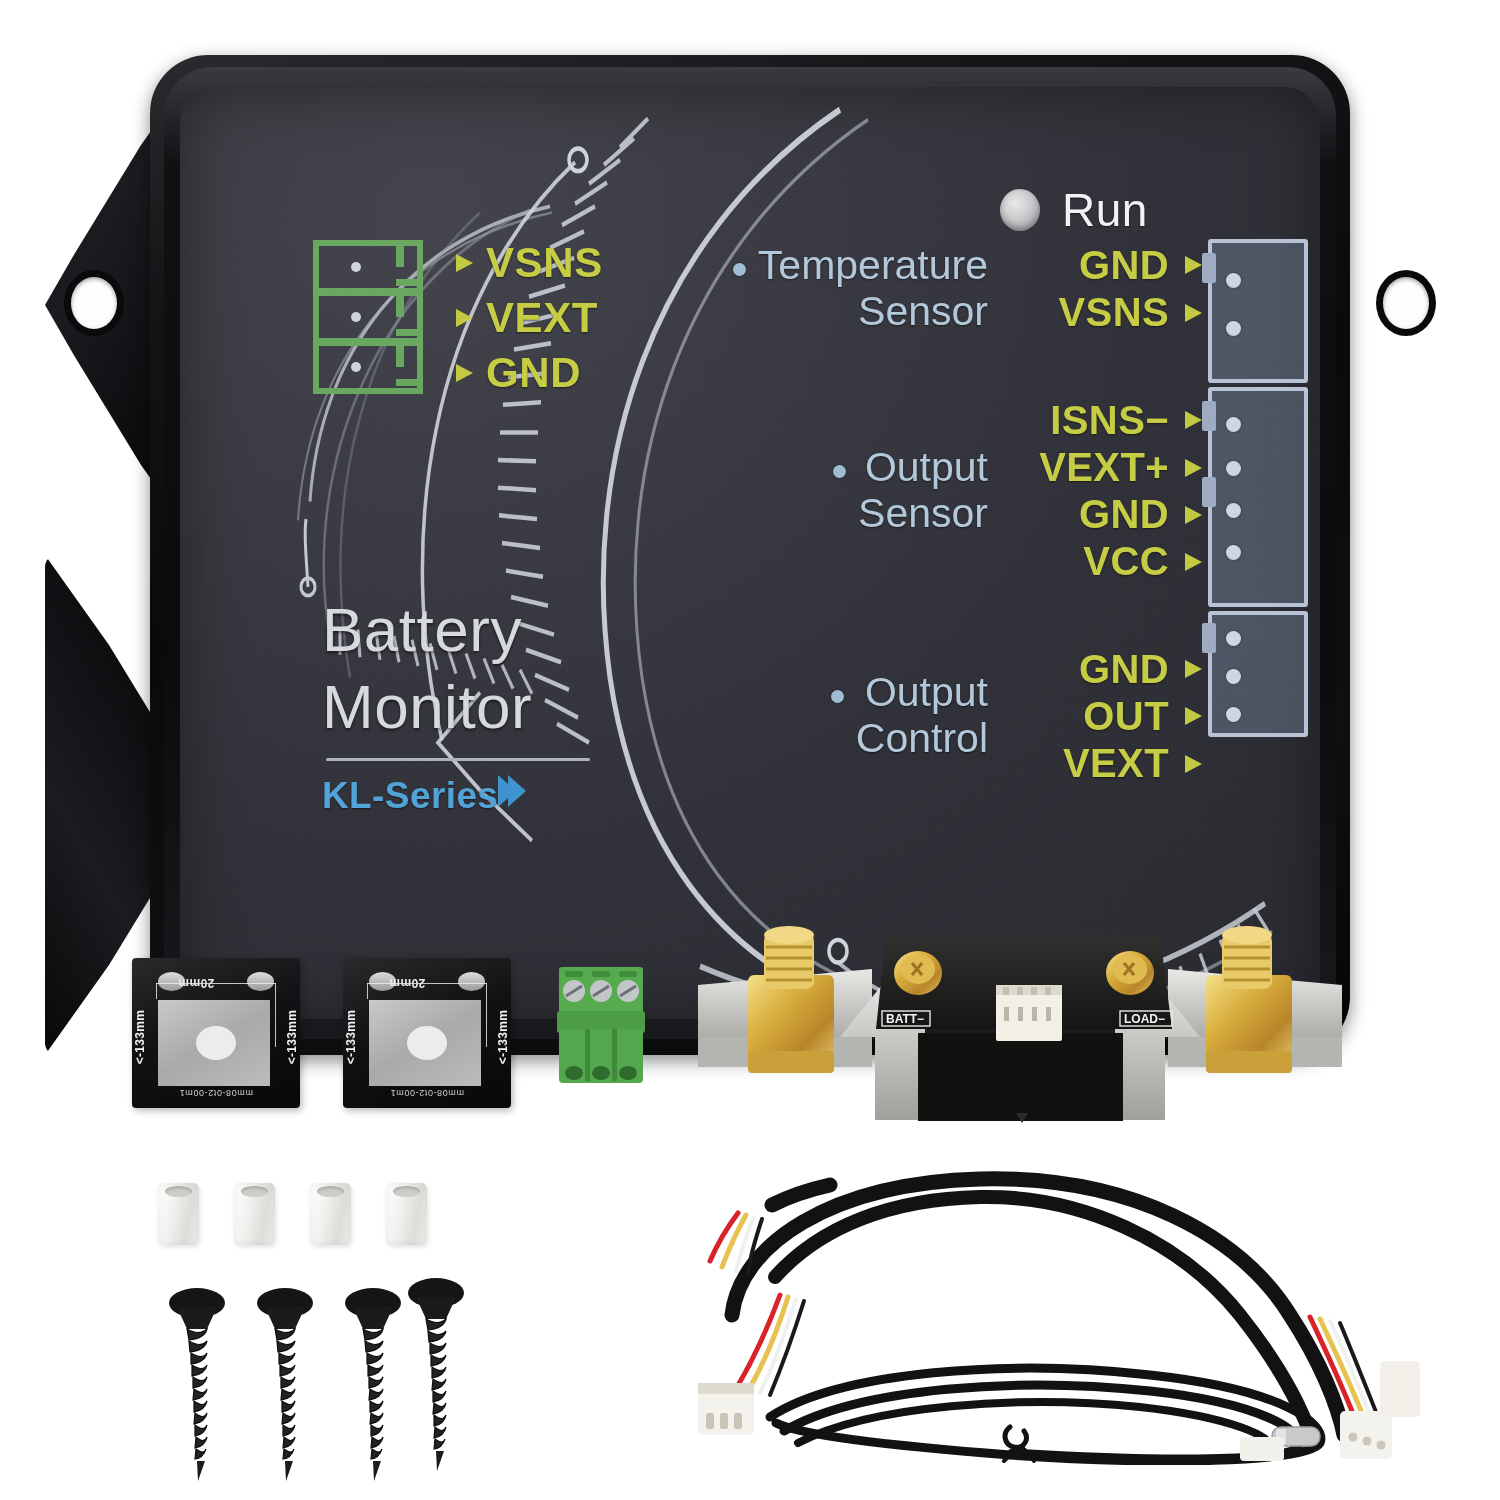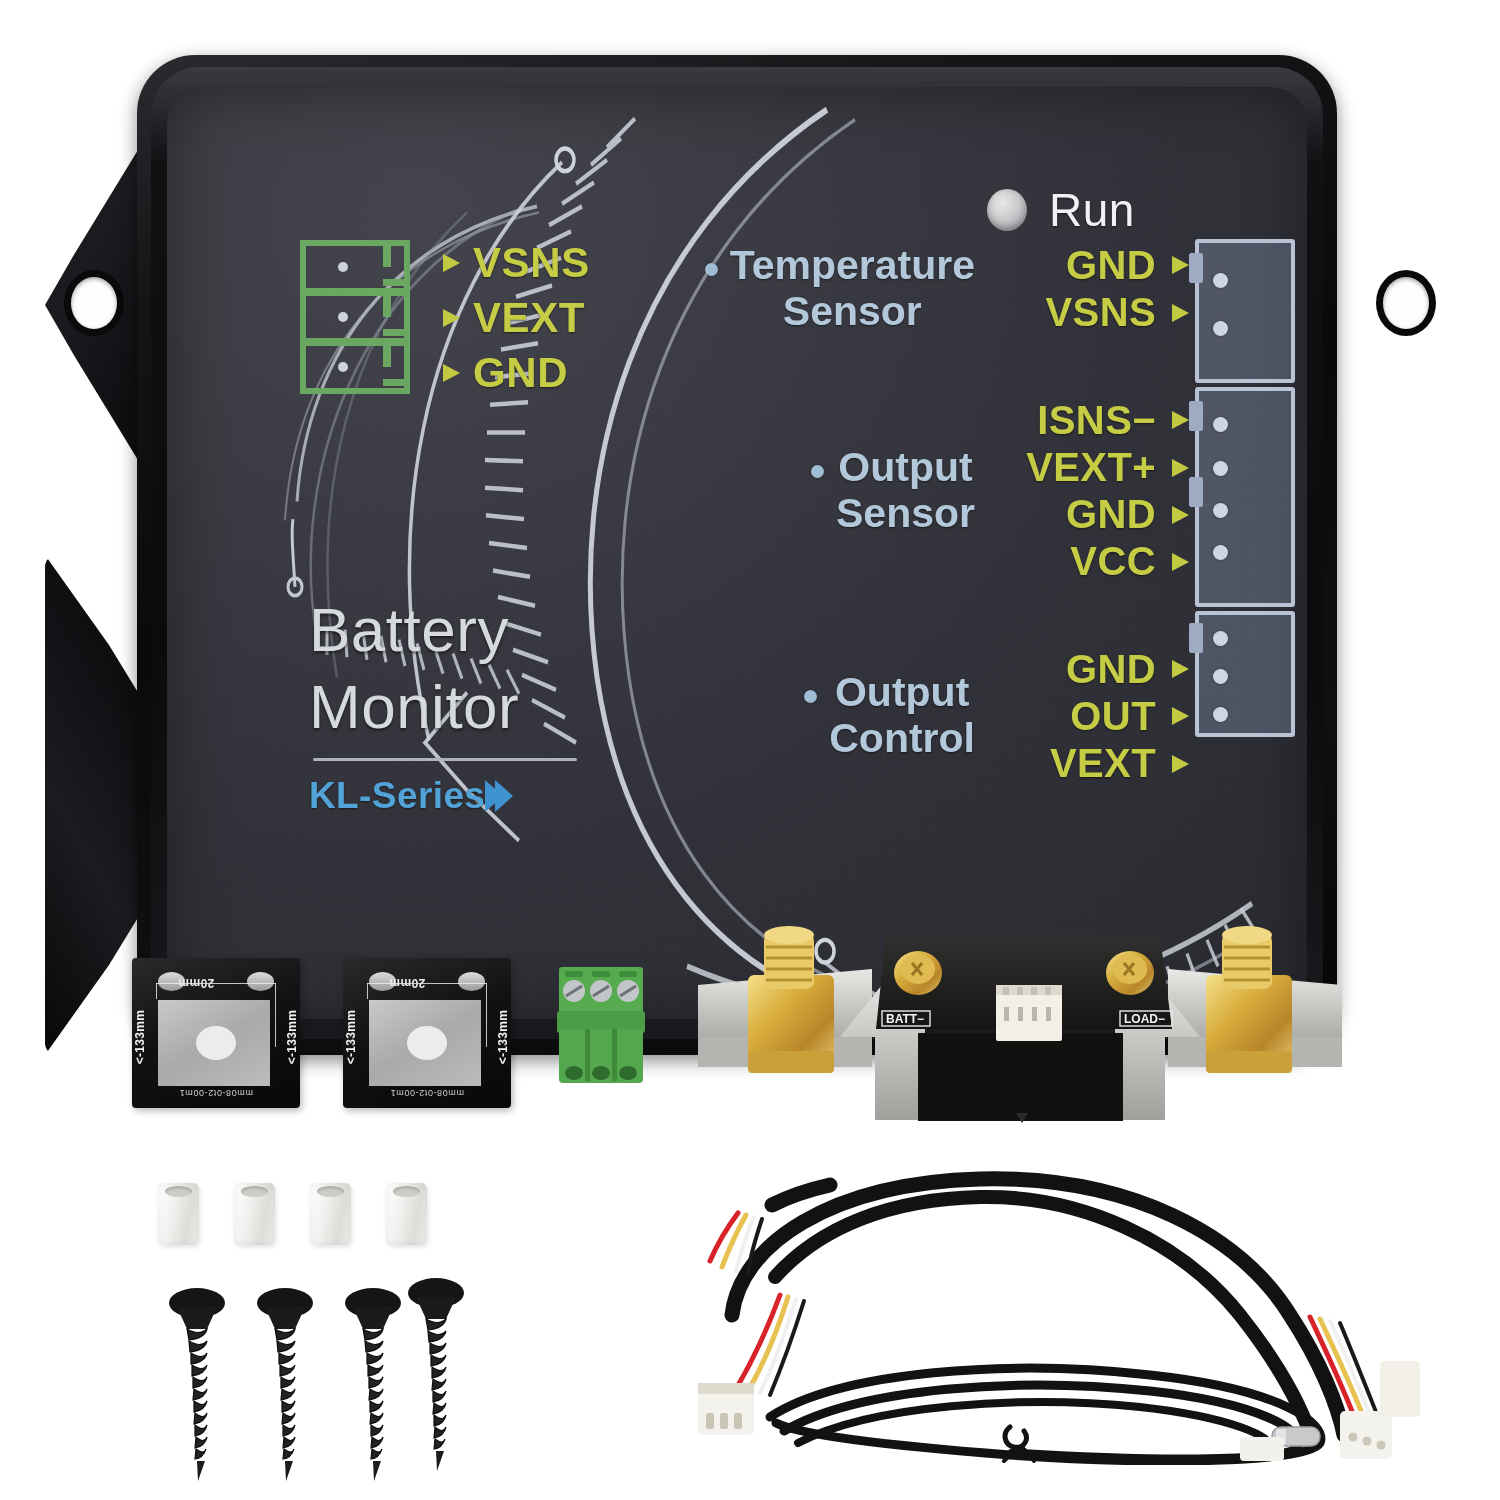--- a/index.html
+++ b/index.html
@@ -19,21 +19,21 @@
     background:linear-gradient(60deg,#08080a 0%,#1c1c20 35%,#0d0d10 70%,#030304 100%);
     clip-path:polygon(0% 0%, 40% 18%, 82% 40%, 100% 50%, 82% 60%, 40% 82%, 0% 100%);
     border-radius:12px;
   }
   .mount-hole{position:absolute;width:46px;height:52px;border-radius:50%;
      background:#fdfdfd;box-shadow:0 0 0 7px #0a0a0c, inset 0 2px 4px rgba(0,0,0,.35);}
   #hole-left{left:26px;top:222px;}
   #hole-right{right:26px;top:222px;}
 
   
-  #shell{position:absolute;left:92px;top:0px;width:1200px;height:1000px;
+  #shell{position:absolute;left:105px;top:0px;width:1200px;height:1000px;
      border-radius:58px;
      background:linear-gradient(165deg,#2b2b2f 0%,#151518 18%,#0a0a0c 45%,#101013 75%,#050506 100%);
      box-shadow:0 6px 18px rgba(0,0,0,.45);}
   #shell-rim{position:absolute;left:14px;top:12px;right:14px;bottom:16px;
      border-radius:48px;background:linear-gradient(180deg,#3a3a40 0%,#111114 10%,#0b0b0d 60%,#1a1a1e 100%);}
 
   
   #faceplate{position:absolute;left:30px;top:32px;right:30px;bottom:36px;
      border-radius:36px;overflow:hidden;
      background:
@@ -73,21 +73,21 @@
   
   #right-groups{position:absolute;left:650px;top:140px;right:118px;}
   .sgroup{display:flex;align-items:center;justify-content:flex-end;gap:26px;}
   #g-temp{margin-top:16px;}
   #g-curr{margin-top:64px;}
   #g-out{margin-top:64px;}
 
   .sgroup-name{display:flex;align-items:flex-start;gap:12px;}
   .bullet{width:13px;height:13px;border-radius:50%;background:#9fbdd4;margin-top:20px;flex:none;
      box-shadow:0 0 3px rgba(0,0,0,.4);}
-  .sgroup-name-txt{color:#b3c8da;font-size:41px;font-weight:700;line-height:1.12;text-align:center;
+  .sgroup-name-txt{color:#b3c8da;font-size:41px;font-weight:400;line-height:1.12;text-align:right;
      text-shadow:0 1px 2px rgba(0,0,0,.5);white-space:pre-line;}
   .sig-col{display:flex;flex-direction:column;gap:4px;}
   .sig-row{display:flex;align-items:center;justify-content:flex-end;gap:16px;}
   .sig-txt{color:#c6cd44;font-size:40px;font-weight:700;letter-spacing:.4px;line-height:1.08;
      text-shadow:0 1px 2px rgba(0,0,0,.5);text-align:right;min-width:155px;}
 
   
   #conn-silk{position:absolute;right:12px;top:152px;width:108px;height:490px;}
   .conn-seg{position:absolute;left:8px;right:0;border:4px solid #b9c3d6;border-radius:3px;
      background:rgba(150,165,195,.33);}
@@ -96,21 +96,21 @@
   #seg-c{top:372px;height:118px;}
   .conn-pin{position:absolute;width:15px;height:15px;border-radius:50%;
      background:#ced6e4;box-shadow:0 0 3px rgba(0,0,0,.4);}
   .conn-tab{position:absolute;left:-10px;width:14px;height:30px;background:#9fabc2;border-radius:2px;}
 
   
   #brand{position:absolute;left:142px;top:500px;}
   .brand-line{color:#d6d9de;font-size:62px;font-weight:400;line-height:1.12;letter-spacing:.5px;
      text-shadow:0 2px 3px rgba(0,0,0,.5);margin-top:8px;}
   #brand-rule{width:264px;height:3px;background:#aeb3bb;margin:16px 0 14px 4px;border-radius:2px;}
-  #brand-series{display:flex;align-items:center;gap:0;}
+  #brand-series{display:flex;align-items:flex-start;gap:0;}
   #series-txt{color:#52a4d8;font-size:37px;font-weight:700;letter-spacing:.4px;
      text-shadow:0 1px 2px rgba(0,0,0,.5);}
   .chev{width:0;height:0;border-left:18px solid #3f93cf;
      border-top:16px solid transparent;border-bottom:16px solid transparent;}
   .chev.c2{margin-left:-8px;}
 
   
   #accessories{position:absolute;left:0;top:890px;width:1500px;height:610px;}
 
   

